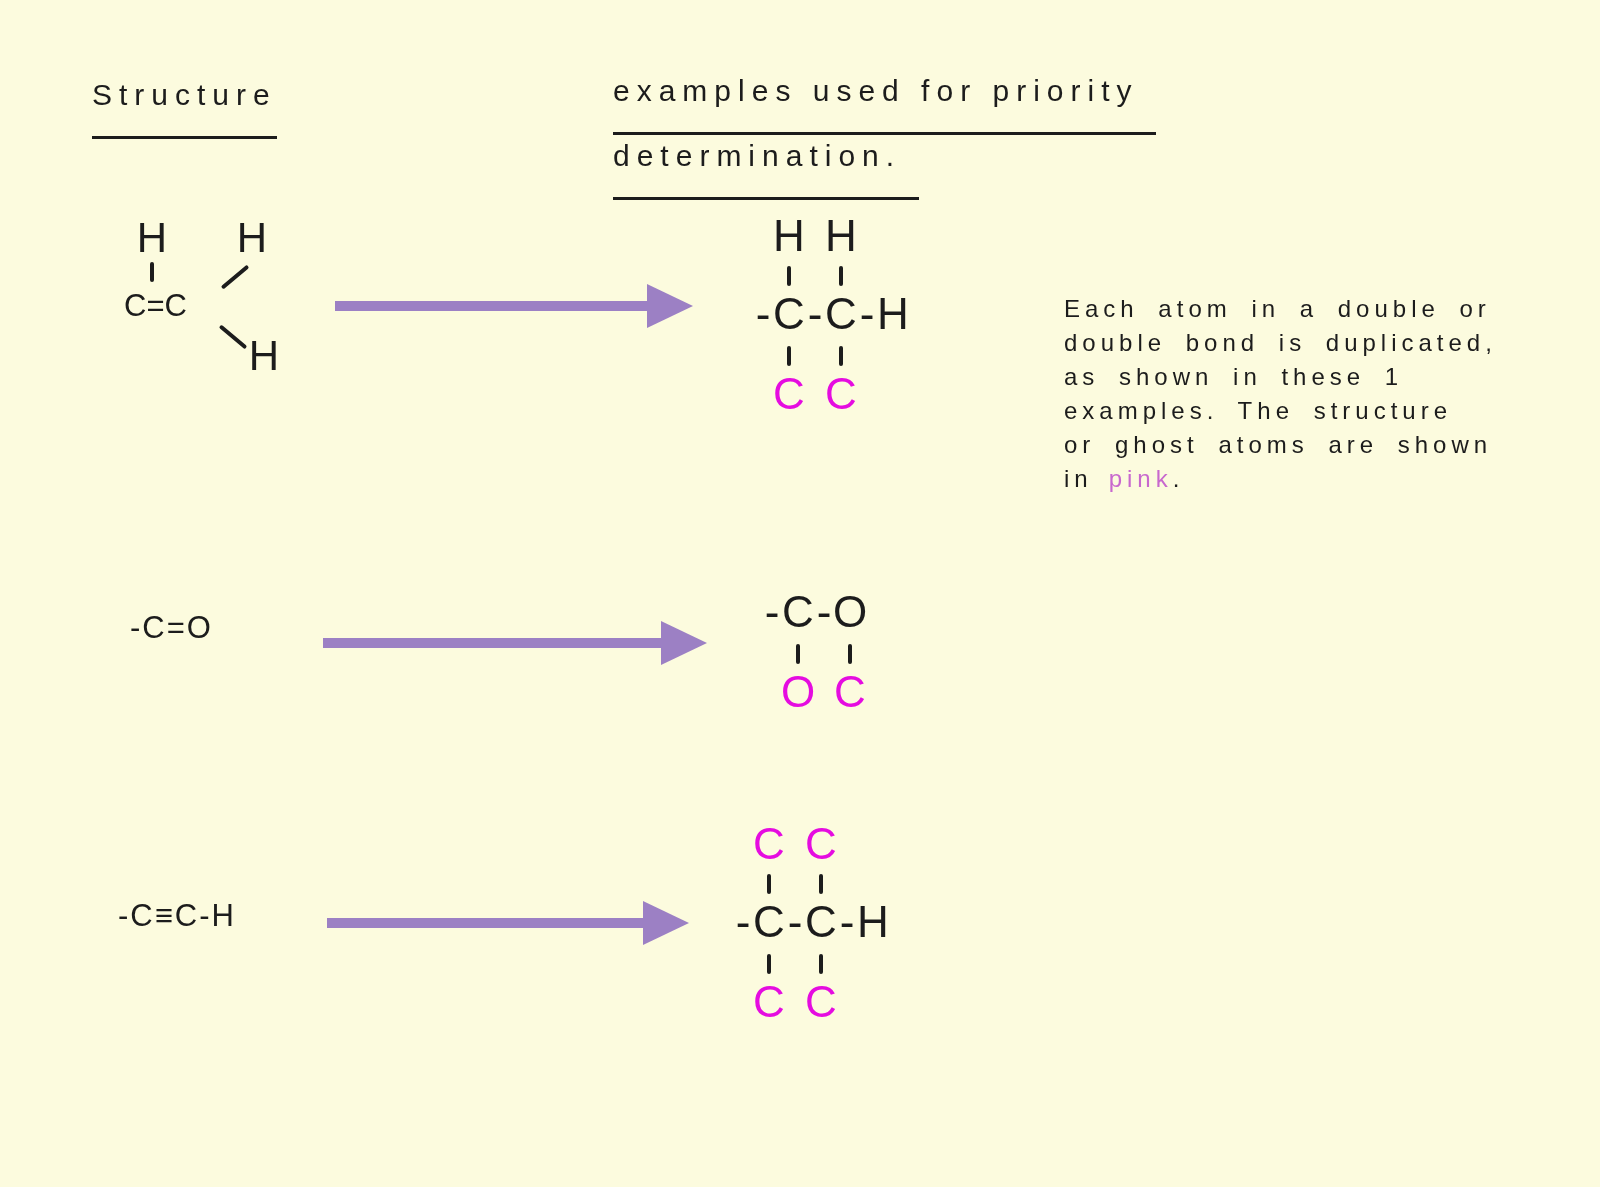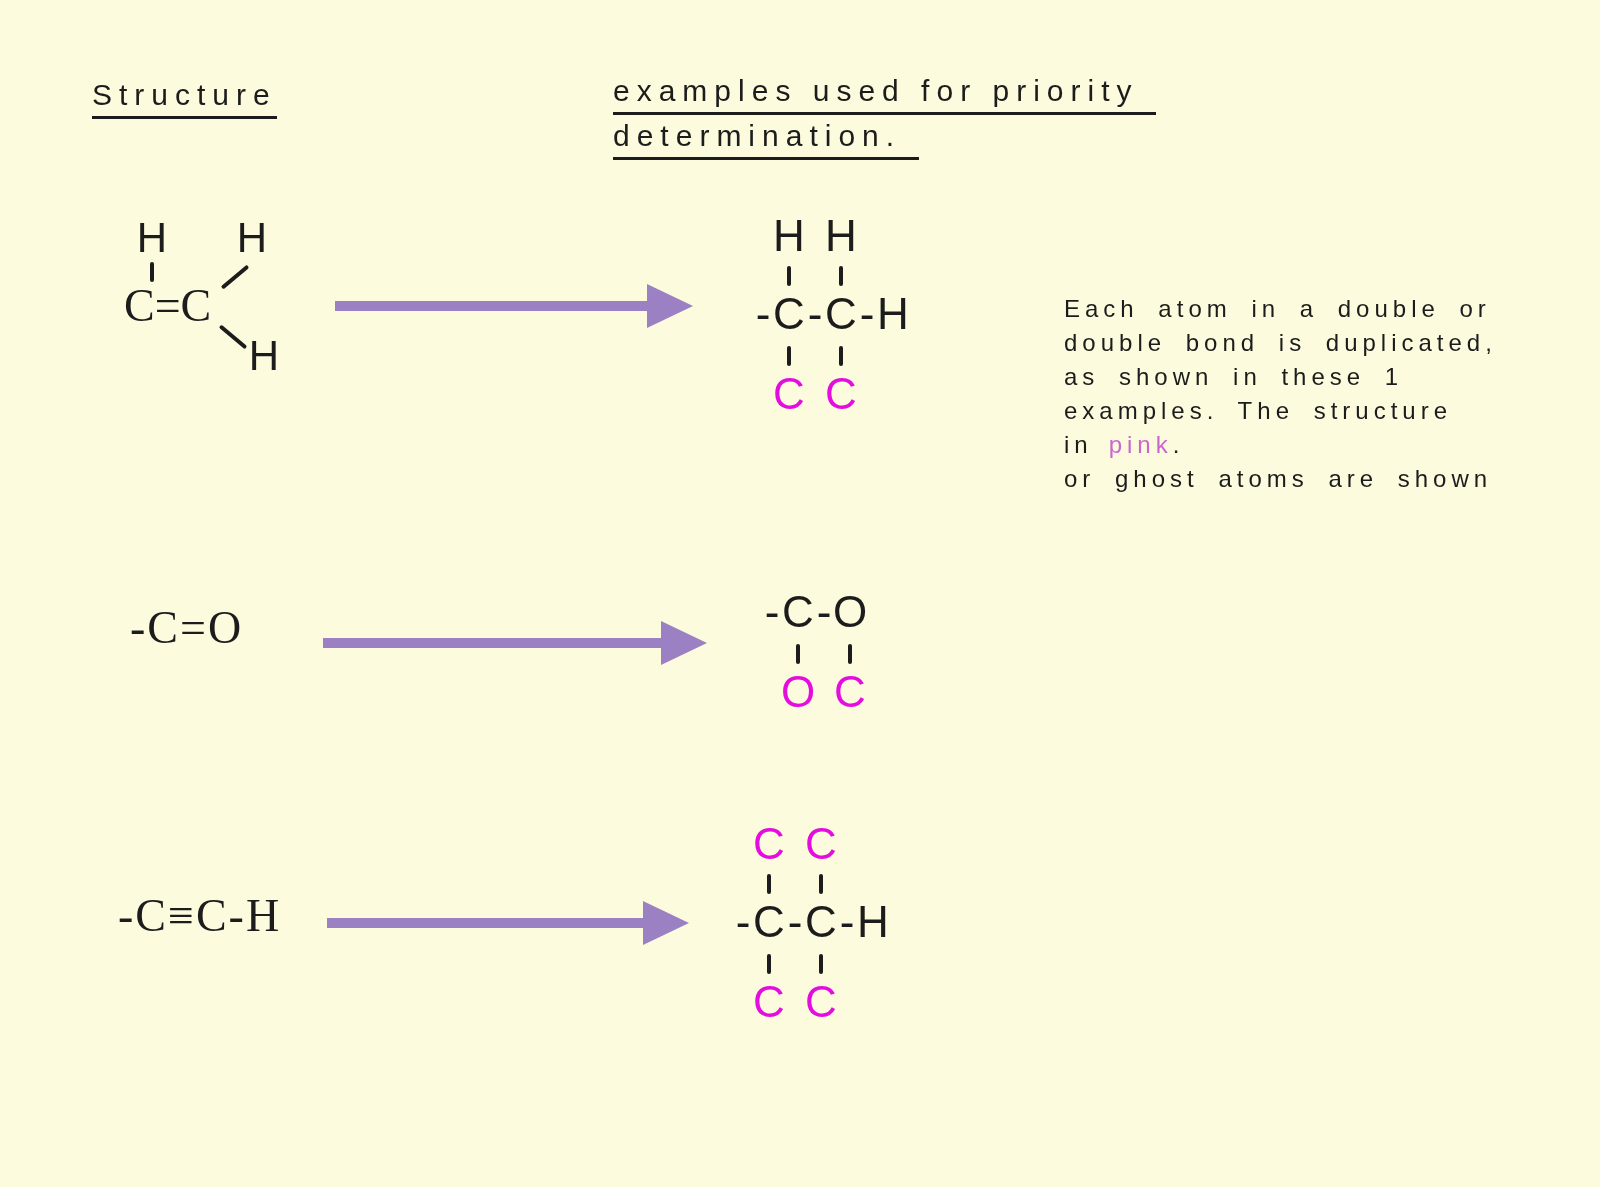--- a/index.html
+++ b/index.html
@@ -7,21 +7,21 @@
     position:relative; width:1600px; height:1187px;
     background:#FCFBDE; overflow:hidden;
     font-family:"Liberation Sans", sans-serif;
     color:#1C1C1C;
   }
 
   
   .heading { position:absolute; font-size:30px; letter-spacing:7px; }
   .heading .u {
     display:inline-block; border-bottom:3px solid #1C1C1C;
-    padding-bottom:4px;
+    padding-bottom:24px;
   }
   .heading .u + .u { margin-top:4px; }
   #heading-left  { left:92px;  top:78px; }
   #heading-right { left:613px; top:74px; }
   #heading-right .u { display:table; padding-right:18px; }
 
   
   .note {
     position:absolute; left:1032px; top:292px; width:500px;
     font-size:24px; letter-spacing:5px; word-spacing:8px; line-height:34px;margin-left:32px;
@@ -35,22 +35,22 @@
     font-size:44px; text-align:center; white-space:pre;
   }
   .atom { width:36px; }
   .dash { width:16px; }
   .h-small { position:absolute; width:36px; height:44px; line-height:44px;
              font-size:42px; text-align:center; }
   .pink { color:#E50CE0; }
   .vbond { position:absolute; width:4px; height:20px; background:#1C1C1C; border-radius:2px; }
   .diag  { position:absolute; height:4px; width:34px; background:#1C1C1C;
            border-radius:2px; transform-origin:left center; }
-  .formula { position:absolute; font-size:46px; line-height:48px;
-             letter-spacing:2px; white-space:pre;font-family:Liberation Serif, serif; }
+  .formula { position:absolute; font-size:31px; line-height:48px;
+             letter-spacing:2px; white-space:pre; }
 
   
   .arrow { position:absolute; height:44px; }
   .arrow .shaft { position:absolute; left:0; top:17px; height:10px; background:#9C80C4; }
   .arrow .head  { position:absolute; top:0; width:0; height:0;
                   border-top:22px solid transparent;
                   border-bottom:22px solid transparent;
                   border-left:46px solid #9C80C4; }
 </style>
 </head>
@@ -64,22 +64,22 @@
   <div class="heading" id="heading-right">
     <span class="u">examples used for priority</span>
     <span class="u">determination.</span>
   </div>
 
   <div class="note">
     <div>Each atom in a double or</div>
     <div>double bond is duplicated,</div>
     <div>as shown in these 1</div>
     <div>examples. The structure</div>
+    <div>or ghost atoms are shown</div>
     <div><span>in</span><span class="pink-word">pink</span><span>.</span></div>
-    <div>or ghost atoms are shown</div>
   </div>
 
   <div class="struct" style="left:122px; top:216px; width:180px; height:170px;">
     <span class="h-small" style="left:12px; top:0;">H</span>
     <span class="h-small" style="left:112px; top:0;">H</span>
     <div class="vbond" style="left:28px; top:46px;"></div>
     <span class="formula" style="left:2px; top:66px; letter-spacing:0;">C=C</span>
     <div class="diag" style="left:100px; top:70px; transform:rotate(-40deg);"></div>
     <div class="diag" style="left:98px; top:108px; transform:rotate(40deg);"></div>
     <span class="h-small" style="left:124px; top:118px;">H</span>

